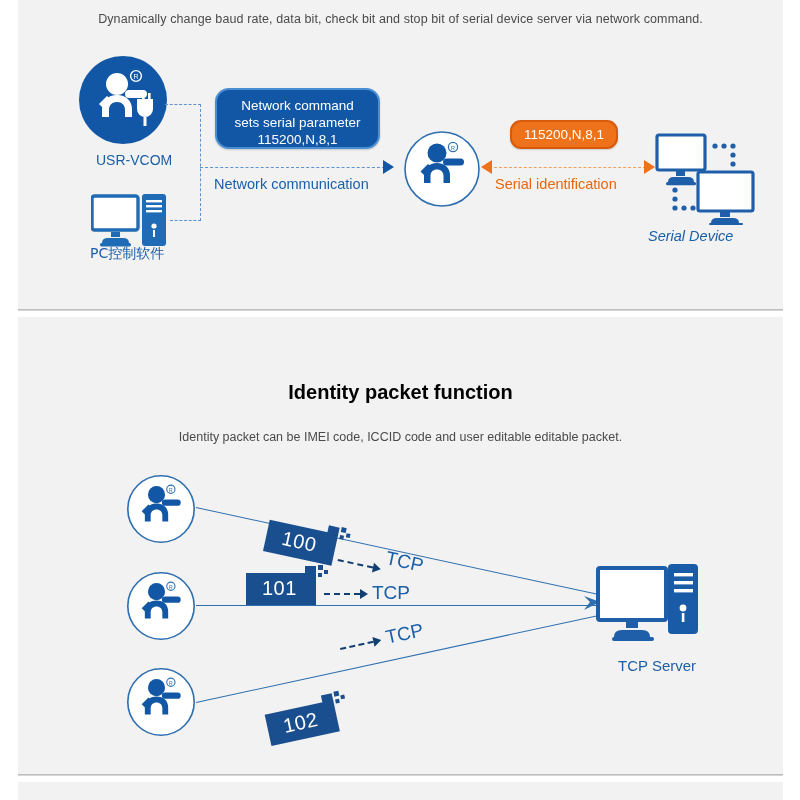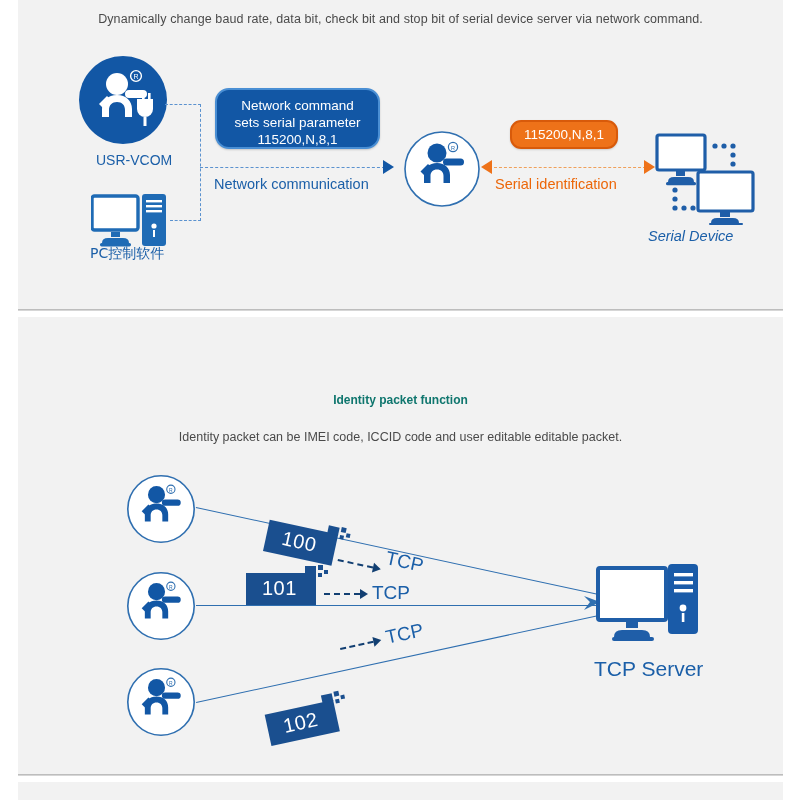--- a/index.html
+++ b/index.html
@@ -29,21 +29,21 @@
   #divider-2{top:774px;}
 
   
   .caption-top{
     position:absolute;left:0;width:765px;top:12px;
     text-align:center;
     font-size:12.5px;color:#4a4a4a;letter-spacing:.1px;
   }
   .section-title{
     position:absolute;left:0;width:765px;top:64px;
-    text-align:center;font-size:12px;font-weight:bold;color:#0f766e;margin-top:12px;
+    text-align:center;font-size:20px;font-weight:bold;color:#000000;
   }
   .section-desc{
     position:absolute;left:0;width:765px;top:110px;
     text-align:center;font-size:12.5px;color:#4a4a4a;line-height:20px;
   }
 
   
   .lbl{position:absolute;color:#1b5fa8;font-size:14px;white-space:nowrap;}
   .lbl-orange{position:absolute;color:#ec6608;font-size:14px;white-space:nowrap;}
   .lbl-cn{position:absolute;color:#1b5fa8;font-size:14px;white-space:nowrap;
@@ -378,19 +378,19 @@
 
         <rect x="84" y="4" width="30" height="70" rx="4" fill="#1a5ba8"></rect>
         <rect x="90" y="13" width="19" height="3.4" fill="#ffffff"></rect>
         <rect x="90" y="21" width="19" height="3.4" fill="#ffffff"></rect>
         <rect x="90" y="29" width="19" height="3.4" fill="#ffffff"></rect>
         <circle cx="99" cy="48" r="3.4" fill="#ffffff"></circle>
         <rect x="97.8" y="53" width="2.6" height="9" fill="#ffffff"></rect>
       </svg>
     </div>
 
-    <div class="lbl" style="left:576px;top:340px;font-size:21px;">TCP Server</div>
+    <div class="lbl" style="left:600px;top:340px;font-size:15px;">TCP Server</div>
   </div>
 
   <div class="divider" id="divider-2"></div>
 
   <div class="panel" id="panel-next"></div>
 </div>
 
 </body></html>

